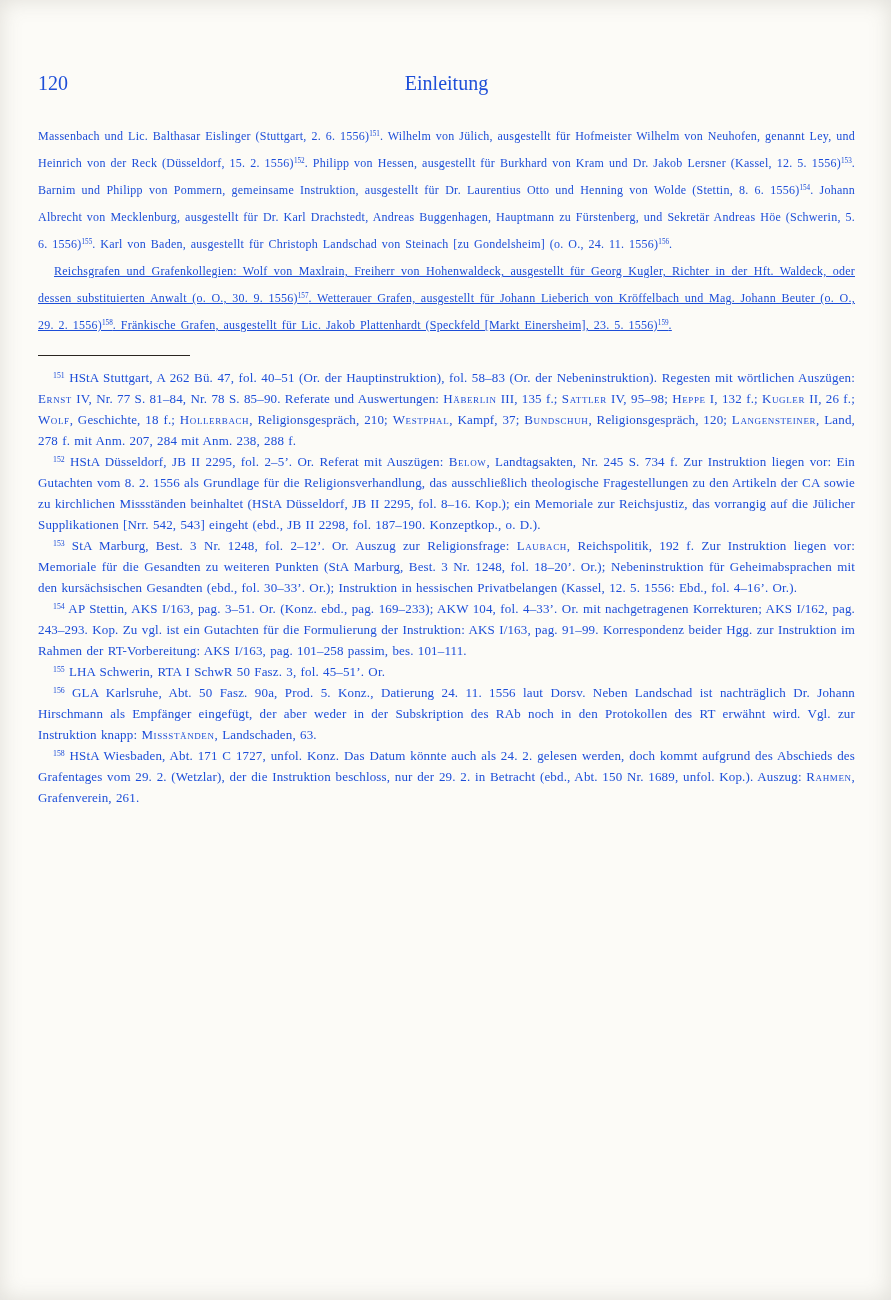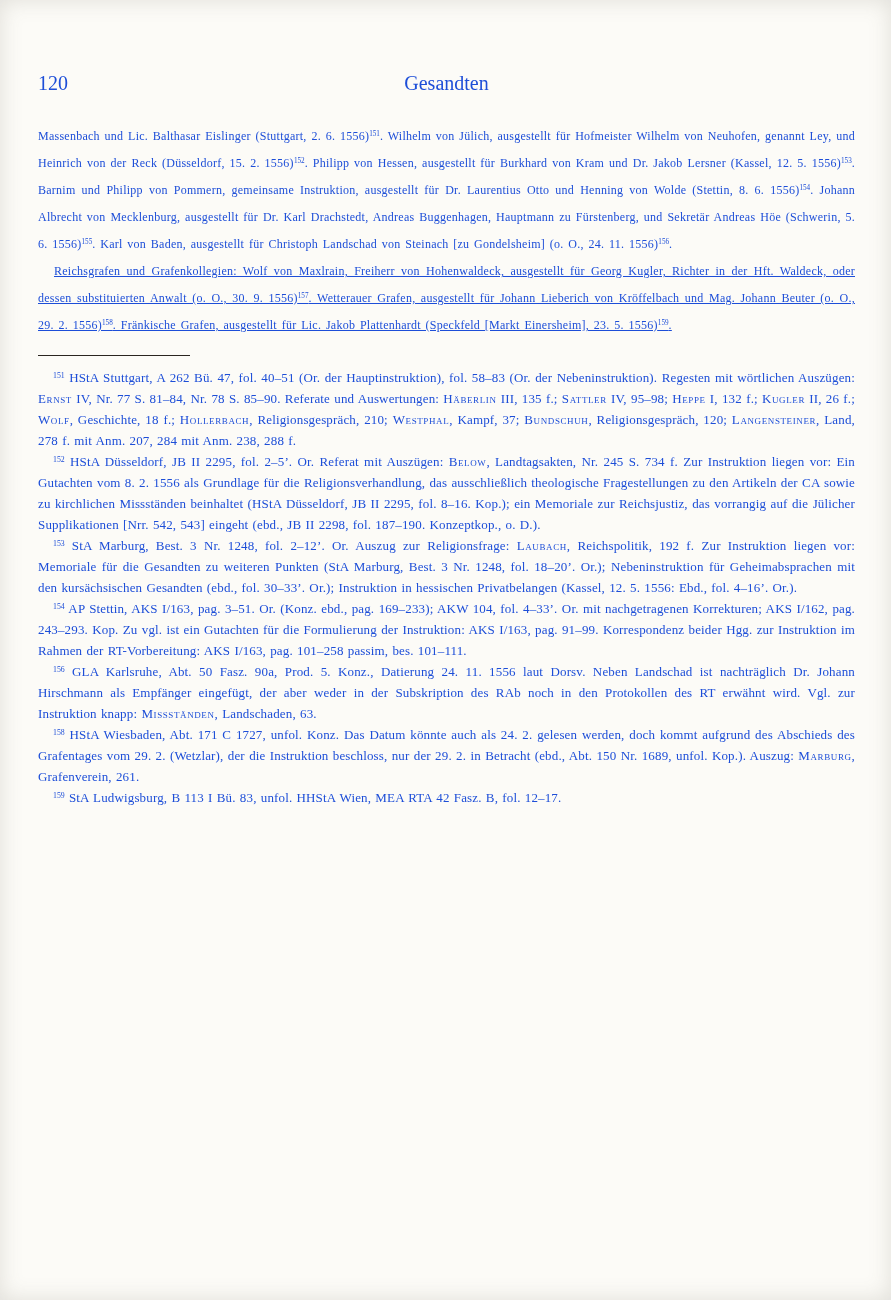--- a/index.html
+++ b/index.html
@@ -86,33 +86,33 @@
     letter-spacing: 0.6px;
   }
 </style>
 </head>
 <body>
 
 <div class="page">
 
   <header class="page-header">
     <span class="page-number">120</span>
-    <span class="running-title">Gesandten</span>
+    <span class="running-title">Einleitung</span>
   </header>
 
   <main class="body-text">
     <p>Massenbach und Lic. Balthasar Eislinger (Stuttgart, 2. 6. 1556)<sup class="fnref">151</sup>. Wilhelm von Jülich, ausgestellt für Hofmeister Wilhelm von Neuhofen, genannt Ley, und Heinrich von der Reck (Düsseldorf, 15. 2. 1556)<sup class="fnref">152</sup>. Philipp von Hessen, ausgestellt für Burkhard von Kram und Dr. Jakob Lersner (Kassel, 12. 5. 1556)<sup class="fnref">153</sup>. Barnim und Philipp von Pommern, gemeinsame Instruktion, ausgestellt für Dr. Laurentius Otto und Henning von Wolde (Stettin, 8. 6. 1556)<sup class="fnref">154</sup>. Johann Albrecht von Mecklenburg, ausgestellt für Dr. Karl Drachstedt, Andreas Buggenhagen, Hauptmann zu Fürstenberg, und Sekretär Andreas Höe (Schwerin, 5. 6. 1556)<sup class="fnref">155</sup>. Karl von Baden, ausgestellt für Christoph Landschad von Steinach [zu Gondelsheim] (o. O., 24. 11. 1556)<sup class="fnref">156</sup>.</p>
     <p class="indent">Reichsgrafen und Grafenkollegien: Wolf von Maxlrain, Freiherr von Hohenwaldeck, ausgestellt für Georg Kugler, Richter in der Hft. Waldeck, oder dessen substituierten Anwalt (o. O., 30. 9. 1556)<sup class="fnref">157</sup>. Wetterauer Grafen, ausgestellt für Johann Lieberich von Kröffelbach und Mag. Johann Beuter (o. O., 29. 2. 1556)<sup class="fnref">158</sup>. Fränkische Grafen, ausgestellt für Lic. Jakob Plattenhardt (Speckfeld [Markt Einersheim], 23. 5. 1556)<sup class="fnref">159</sup>.</p>
   </main>
 
   <hr class="fn-sep">
 
   <section class="footnotes">
     <p><sup class="fnref">151</sup> HStA Stuttgart, A 262 Bü. 47, fol. 40–51 (Or. der Hauptinstruktion), fol. 58–83 (Or. der Nebeninstruktion). Regesten mit wörtlichen Auszügen: <span class="sc">Ernst</span> IV, Nr. 77 S. 81–84, Nr. 78 S. 85–90. Referate und Auswertungen: <span class="sc">Häberlin</span> III, 135 f.; <span class="sc">Sattler</span> IV, 95–98; <span class="sc">Heppe</span> I, 132 f.; <span class="sc">Kugler</span> II, 26 f.; <span class="sc">Wolf</span>, Geschichte, 18 f.; <span class="sc">Hollerbach</span>, Religionsgespräch, 210; <span class="sc">Westphal</span>, Kampf, 37; <span class="sc">Bundschuh</span>, Religionsgespräch, 120; <span class="sc">Langensteiner</span>, Land, 278 f. mit Anm. 207, 284 mit Anm. 238, 288 f.</p>
     <p><sup class="fnref">152</sup> HStA Düsseldorf, JB II 2295, fol. 2–5’. Or. Referat mit Auszügen: <span class="sc">Below</span>, Landtagsakten, Nr. 245 S. 734 f. Zur Instruktion liegen vor: Ein Gutachten vom 8. 2. 1556 als Grundlage für die Religionsverhandlung, das ausschließlich theologische Fragestellungen zu den Artikeln der CA sowie zu kirchlichen Missständen beinhaltet (HStA Düsseldorf, JB II 2295, fol. 8–16. Kop.); ein Memoriale zur Reichsjustiz, das vorrangig auf die Jülicher Supplikationen [Nrr. 542, 543] eingeht (ebd., JB II 2298, fol. 187–190. Konzeptkop., o. D.).</p>
     <p><sup class="fnref">153</sup> StA Marburg, Best. 3 Nr. 1248, fol. 2–12’. Or. Auszug zur Religionsfrage: <span class="sc">Laubach</span>, Reichspolitik, 192 f. Zur Instruktion liegen vor: Memoriale für die Gesandten zu weiteren Punkten (StA Marburg, Best. 3 Nr. 1248, fol. 18–20’. Or.); Nebeninstruktion für Geheimabsprachen mit den kursächsischen Gesandten (ebd., fol. 30–33’. Or.); Instruktion in hessischen Privatbelangen (Kassel, 12. 5. 1556: Ebd., fol. 4–16’. Or.).</p>
     <p><sup class="fnref">154</sup> AP Stettin, AKS I/163, pag. 3–51. Or. (Konz. ebd., pag. 169–233); AKW 104, fol. 4–33’. Or. mit nachgetragenen Korrekturen; AKS I/162, pag. 243–293. Kop. Zu vgl. ist ein Gutachten für die Formulierung der Instruktion: AKS I/163, pag. 91–99. Korrespondenz beider Hgg. zur Instruktion im Rahmen der RT-Vorbereitung: AKS I/163, pag. 101–258 passim, bes. 101–111.</p>
+    <p><sup class="fnref">155</sup> LHA Schwerin, RTA I SchwR 50 Fasz. 3, fol. 45–51’. Or.</p>
     <p><sup class="fnref">156</sup> GLA Karlsruhe, Abt. 50 Fasz. 90a, Prod. 5. Konz., Datierung 24. 11. 1556 laut Dorsv. Neben Landschad ist nachträglich Dr. Johann Hirschmann als Empfänger eingefügt, der aber weder in der Subskription des RAb noch in den Protokollen des RT erwähnt wird. Vgl. zur Instruktion knapp: <span class="sc">Missständen</span>, Landschaden, 63.</p>
-    <p><sup class="fnref">158</sup> HStA Wiesbaden, Abt. 171 C 1727, unfol. Konz. Das Datum könnte auch als 24. 2. gelesen werden, doch kommt aufgrund des Abschieds des Grafentages vom 29. 2. (Wetzlar), der die Instruktion beschloss, nur der 29. 2. in Betracht (ebd., Abt. 150 Nr. 1689, unfol. Kop.). Auszug: <span class="sc">Marburg</span>, Grafenverein, 261.</p>
-    <p><sup class="fnref">159</sup> StA Ludwigsburg, B 113 I Bü. 83, unfol. HHStA Wien, MEA RTA 42 Fasz. B, fol. 12–17.</p>
+    <p><sup class="fnref">158</sup> HStA Wiesbaden, Abt. 171 C 1727, unfol. Konz. Das Datum könnte auch als 24. 2. gelesen werden, doch kommt aufgrund des Abschieds des Grafentages vom 29. 2. (Wetzlar), der die Instruktion beschloss, nur der 29. 2. in Betracht (ebd., Abt. 150 Nr. 1689, unfol. Kop.). Auszug: <span class="sc">Rahmen</span>, Grafenverein, 261.</p>
   </section>
 
 </div>
 
 </body></html>

